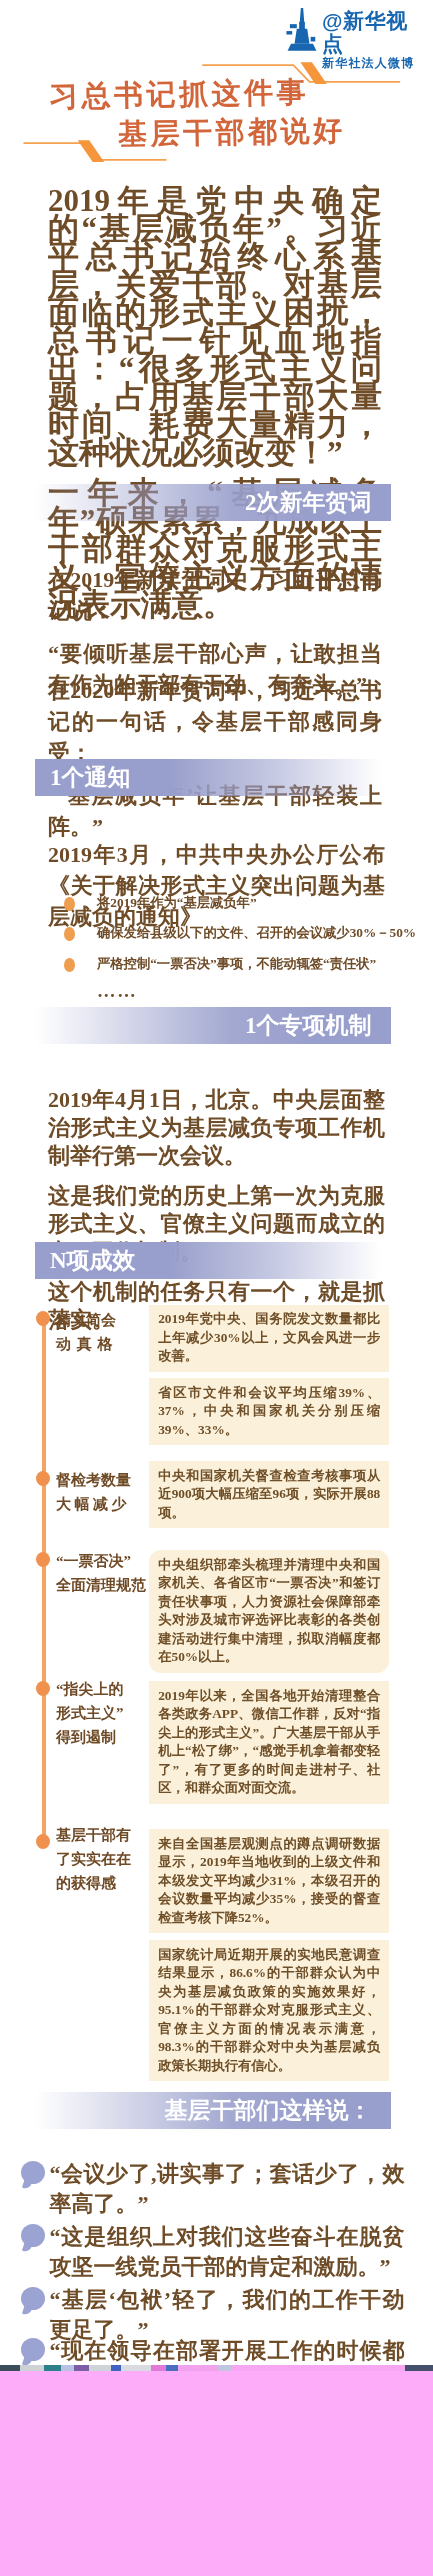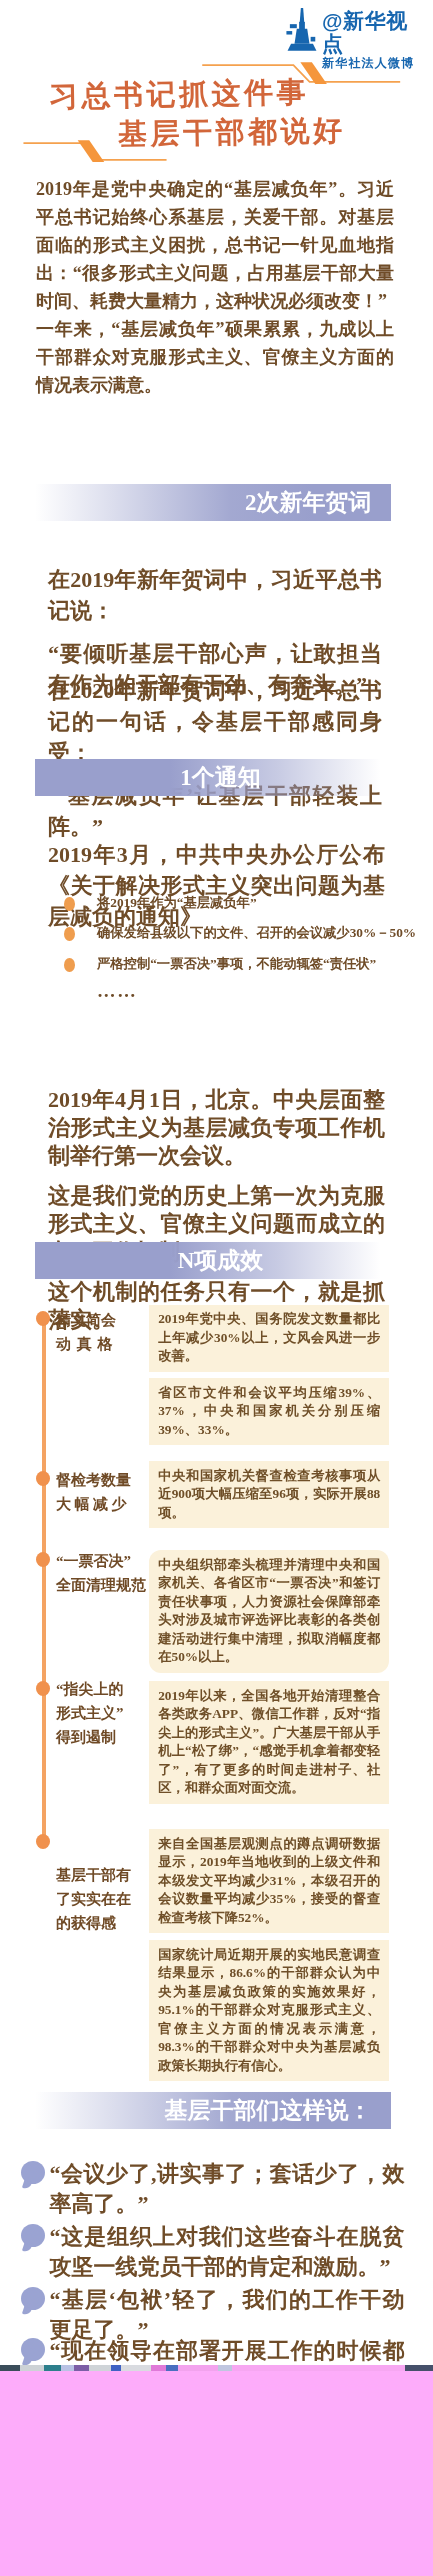--- a/index.html
+++ b/index.html
@@ -12,35 +12,35 @@
   .logo-texts{position:absolute;left:37px;top:1.2px;width:97px;}
   .logo-handle{font-size:21px;font-weight:700;color:#1766af;letter-spacing:0.6px;line-height:23px;font-family:"Liberation Sans",sans-serif;}
   .logo-sub{font-size:12px;font-weight:700;color:#1766af;letter-spacing:1.2px;line-height:15px;margin-top:1.2px;font-family:"Liberation Sans",sans-serif;}
 
   
   .title-line{font-size:29px;font-weight:700;color:#d2663a;letter-spacing:3.5px;white-space:nowrap;}
   .title-1{left:49px;top:75px;transform:rotate(-1deg);}
   .title-2{left:118px;top:113px;transform:rotate(-1deg);}
 
   
-  .para-block p{margin:0;padding:0;font-size:18px;line-height:28px;font-weight:600;text-align:justify;}
+  .para-block p{margin:12px;padding:0;font-size:31px;line-height:28px;font-weight:600;text-align:justify;}
   .body-block p{margin:12px;padding:0;font-size:22px;line-height:31px;font-weight:600;text-align:justify;}
   .intro{left:36px;top:175px;width:358px;}
   .body-greet1{left:36px;top:552px;width:358px;}
   .body-greet2{left:36px;top:663px;width:358px;}
   .body-notice{left:36px;top:827px;width:361px;}
   .body-mech{left:36px;top:1074px;width:361px;}
   .body-mech p{line-height:28px;}
 
   
   .banner{left:35px;width:356px;height:37px;font-size:23px;font-weight:700;color:#ffffff;
           line-height:37px;white-space:nowrap;box-sizing:border-box;}
   .banner-right{text-align:right;padding-right:19.6px;
      background:linear-gradient(90deg, rgba(153,159,204,0) 0%, rgba(153,159,204,0.35) 22%, rgba(153,159,204,0.9) 55%, #999fcc 78%);}
-  .banner-left{text-align:center;padding-left:15px;
+  .banner-left{text-align:left;padding-left:15px;
      background:linear-gradient(90deg, #999fcc 0%, #999fcc 38%, rgba(153,159,204,0.55) 68%, rgba(153,159,204,0) 97%);}
   .banner-greet{top:484px;} .banner-notice{top:759px;} .banner-mech{top:1007px;}
   .banner-achv{top:1242px;} .banner-voices{top:2092px;}
 
   
   .bullet-row{left:36px;width:381px;height:28px;}
   .bullet-dot{position:absolute;left:28px;top:3.5px;width:11px;height:14.4px;border-radius:50%;background:#ef9d4e;}
   .bullet-text{position:absolute;left:61px;top:0;width:317px;font-size:13.3px;font-weight:600;white-space:nowrap;line-height:19.6px;font-size:13.3px;}
   .bullet-1{top:893px;} .bullet-2{top:923px;} .bullet-3{top:954px;}
   .bullet-more{left:97px;top:981px;font-size:18.5px;font-weight:700;letter-spacing:1.7px;}
@@ -131,20 +131,21 @@
   <div class="abs bullet-row bullet-2">
     <span class="bullet-dot"></span>
     <span class="bullet-text">确保发给县级以下的文件、召开的会议减少30%－50%</span>
   </div>
   <div class="abs bullet-row bullet-3">
     <span class="bullet-dot"></span>
     <span class="bullet-text">严格控制“一票否决”事项，不能动辄签“责任状”</span>
   </div>
   <div class="abs bullet-more">……</div>
 
+  <div class="abs banner banner-right banner-mech">1个专项机制</div>
   <div class="abs body-mech body-block">
     <p>2019年4月1日，北京。中央层面整治形式主义为基层减负专项工作机制举行第一次会议。</p>
     <p>这是我们党的历史上第一次为克服形式主义、官僚主义问题而成立的专项工作机制。</p>
     <p>这个机制的任务只有一个，就是抓落实。</p>
   </div>
 
   <div class="abs banner banner-left banner-achv">N项成效</div>
   <div class="abs timeline">
     <div class="tl-line"></div>
 
@@ -172,21 +173,21 @@
 
     <div class="tl-node" style="top:378px;"></div>
     <div class="tl-label" style="top:374px;">
       <div>“指尖上的</div>
       <div>形式主义”</div>
       <div>得到遏制</div>
     </div>
     <div class="tl-box" style="top:378px;">2019年以来，全国各地开始清理整合各类政务APP、微信工作群，反对“指尖上的形式主义”。广大基层干部从手机上“松了绑”，“感觉手机拿着都变轻了”，有了更多的时间走进村子、社区，和群众面对面交流。</div>
 
     <div class="tl-node" style="top:531px;"></div>
-    <div class="tl-label" style="top:560px;font-family:Liberation Serif, serif;">
+    <div class="tl-label" style="top:520px;font-family:Liberation Serif, serif;">
       <div>基层干部有</div>
       <div>了实实在在</div>
       <div>的获得感</div>
     </div>
     <div class="tl-box" style="top:526px;">来自全国基层观测点的蹲点调研数据显示，2019年当地收到的上级文件和本级发文平均减少31%，本级召开的会议数量平均减少35%，接受的督查检查考核下降52%。</div>
     <div class="tl-box" style="top:637px;">国家统计局近期开展的实地民意调查结果显示，86.6%的干部群众认为中央为基层减负政策的实施效果好，95.1%的干部群众对克服形式主义、官僚主义方面的情况表示满意，98.3%的干部群众对中央为基层减负政策长期执行有信心。</div>
   </div>
 
   <div class="abs banner banner-right banner-voices">基层干部们这样说：</div>
 

